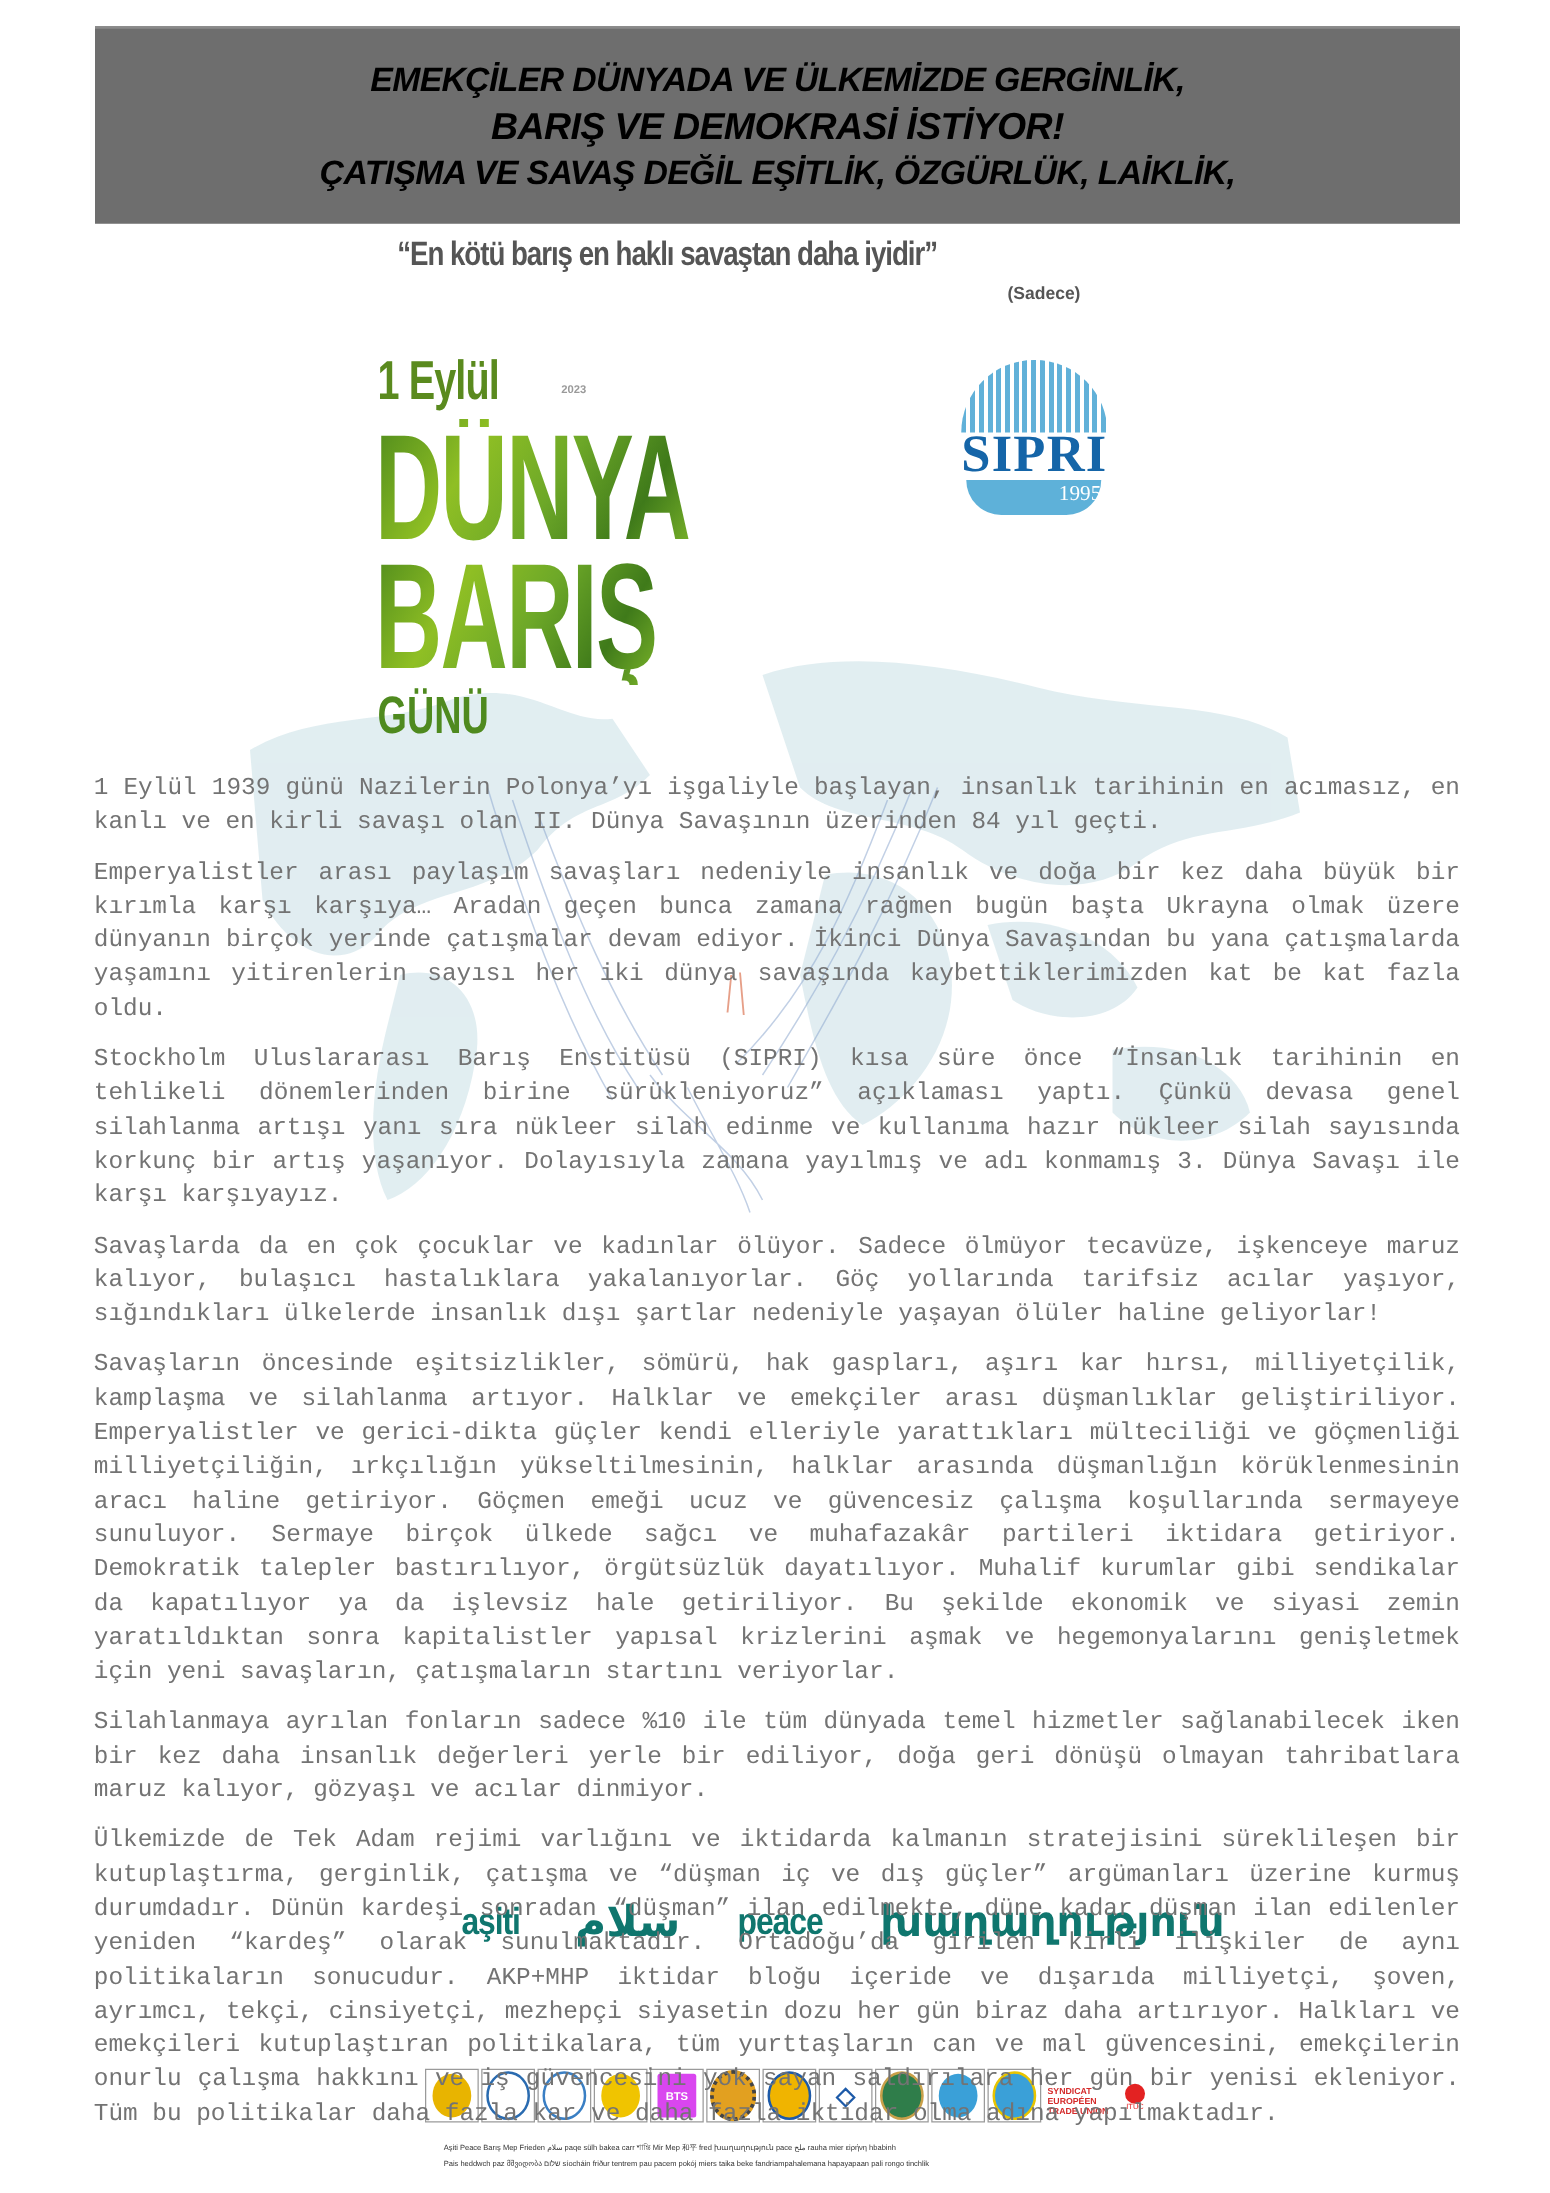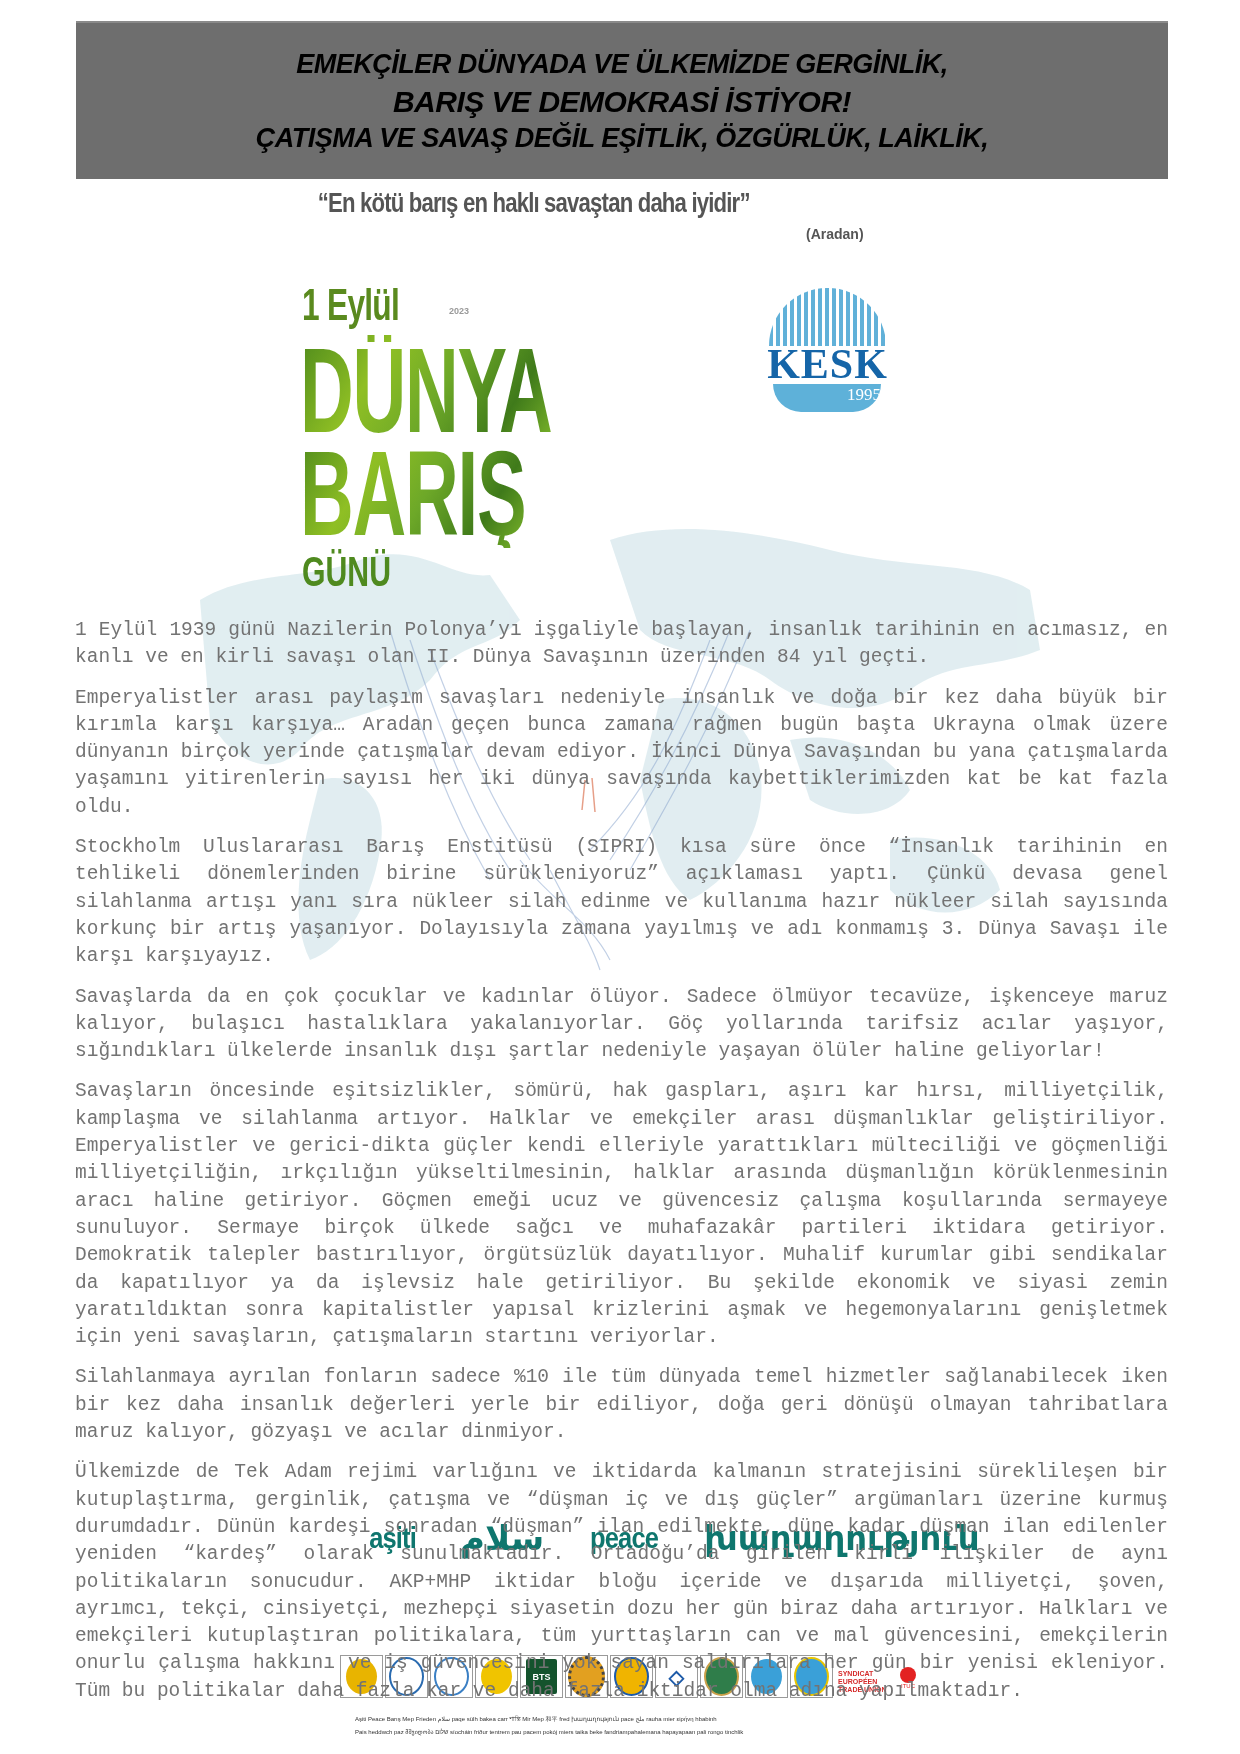--- a/index.html
+++ b/index.html
@@ -94,21 +94,21 @@
 </head>
 <body>
 
 <div class="header-box">
   <div class="header-line">EMEKÇİLER DÜNYADA VE ÜLKEMİZDE GERGİNLİK,</div>
   <div class="header-line big">BARIŞ VE DEMOKRASİ İSTİYOR!</div>
   <div class="header-line">ÇATIŞMA VE SAVAŞ DEĞİL EŞİTLİK, ÖZGÜRLÜK, LAİKLİK,</div>
 </div>
 
 <div class="quote">“En kötü barış en haklı savaştan daha iyidir”</div>
-<div class="quote-author">(Aradan)</div>
+<div class="quote-author">(Sadece)</div>
 
 <svg class="bg-map" viewBox="0 0 860 500">
   <g fill="#dcebef" opacity="0.85">
     <path d="M10 120 C60 90 120 100 170 80 C230 60 260 100 300 95 L330 140 C300 170 270 160 240 200 C200 240 140 230 110 270 C80 300 40 280 20 240 Z"></path>
     <path d="M420 60 C480 40 560 50 640 70 C720 90 790 80 840 110 L850 170 C800 190 760 180 720 210 C680 240 620 230 580 200 C540 170 480 180 450 150 Z"></path>
     <path d="M470 220 C520 210 560 240 570 290 C580 350 540 400 500 420 C470 400 460 350 450 300 Z"></path>
     <path d="M600 260 C650 250 700 270 720 310 C700 340 650 340 620 320 Z"></path>
     <path d="M700 360 C750 350 800 370 810 410 C780 440 730 440 700 410 Z"></path>
     <path d="M130 300 C170 290 200 320 190 370 C180 430 150 470 120 480 C100 440 110 380 120 340 Z"></path>
   </g>
@@ -125,21 +125,21 @@
 <div class="title-graphic">
   <div class="t-eylul">1 Eylül</div>
   <div class="t-year">2023</div>
   <div class="t-dunya">DÜNYA</div>
   <div class="t-baris">BARIŞ</div>
   <div class="t-gunu">GÜNÜ</div>
 </div>
 
 <div class="kesk-logo">
   <div class="kesk-dome"></div>
-  <div class="kesk-text">KESK</div>
+  <div class="kesk-text">SIPRI</div>
   <div class="kesk-base"></div>
   <div class="kesk-year">1995</div>
 </div>
 
 <div class="body-text">
   <p>1 Eylül 1939 günü Nazilerin Polonya’yı işgaliyle başlayan, insanlık tarihinin en acımasız, en kanlı ve en kirli savaşı olan II. Dünya Savaşının üzerinden 84 yıl geçti.</p>
   <p>Emperyalistler arası paylaşım savaşları nedeniyle insanlık ve doğa bir kez daha büyük bir kırımla karşı karşıya… Aradan geçen bunca zamana rağmen bugün başta Ukrayna olmak üzere dünyanın birçok yerinde çatışmalar devam ediyor. İkinci Dünya Savaşından bu yana çatışmalarda yaşamını yitirenlerin sayısı her iki dünya savaşında kaybettiklerimizden kat be kat fazla oldu.</p>
   <p>Stockholm Uluslararası Barış Enstitüsü (SIPRI) kısa süre önce “İnsanlık tarihinin en tehlikeli dönemlerinden birine sürükleniyoruz” açıklaması yaptı. Çünkü devasa genel silahlanma artışı yanı sıra nükleer silah edinme ve kullanıma hazır nükleer silah sayısında korkunç bir artış yaşanıyor. Dolayısıyla zamana yayılmış ve adı konmamış 3. Dünya Savaşı ile karşı karşıyayız.</p>
   <p>Savaşlarda da en çok çocuklar ve kadınlar ölüyor. Sadece ölmüyor tecavüze, işkenceye maruz kalıyor, bulaşıcı hastalıklara yakalanıyorlar. Göç yollarında tarifsiz acılar yaşıyor, sığındıkları ülkelerde insanlık dışı şartlar nedeniyle yaşayan ölüler haline geliyorlar!</p>
   <p>Savaşların öncesinde eşitsizlikler, sömürü, hak gaspları, aşırı kar hırsı, milliyetçilik, kamplaşma ve silahlanma artıyor. Halklar ve emekçiler arası düşmanlıklar geliştiriliyor. Emperyalistler ve gerici-dikta güçler kendi elleriyle yarattıkları mülteciliği ve göçmenliği milliyetçiliğin, ırkçılığın yükseltilmesinin, halklar arasında düşmanlığın körüklenmesinin aracı haline getiriyor. Göçmen emeği ucuz ve güvencesiz çalışma koşullarında sermayeye sunuluyor. Sermaye birçok ülkede sağcı ve muhafazakâr partileri iktidara getiriyor. Demokratik talepler bastırılıyor, örgütsüzlük dayatılıyor. Muhalif kurumlar gibi sendikalar da kapatılıyor ya da işlevsiz hale getiriliyor. Bu şekilde ekonomik ve siyasi zemin yaratıldıktan sonra kapitalistler yapısal krizlerini aşmak ve hegemonyalarını genişletmek için yeni savaşların, çatışmaların startını veriyorlar.</p>
@@ -161,21 +161,21 @@
   <div class="logo-cell">
       <div class="logo-disc" style="background:#ffffff;border:2px solid #2a6bb0"></div>
     </div>
   <div class="logo-cell">
       <div class="logo-disc" style="background:#ffffff;border:2px solid #3a7fc4"></div>
     </div>
   <div class="logo-cell">
       <div class="logo-disc" style="background:#f0c400"></div>
     </div>
   <div class="logo-cell">
-      <div class="logo-disc" style="background:#14532d;border-radius:2px">BTS</div>
+      <div class="logo-disc" style="background:#d946ef;border-radius:2px">BTS</div>
     </div>
   <div class="logo-cell">
       <div class="logo-disc" style="background:#e2a020;border:3px dotted #444"></div>
     </div>
   <div class="logo-cell">
       <div class="logo-disc" style="background:#f0b400;border:2px solid #1d5aa8"></div>
     </div>
   <div class="logo-cell">
       <div class="logo-disc" style="background:#ffffff;border-radius:0;color:#1d5aa8;font-size:20px">◇</div>
     </div>

